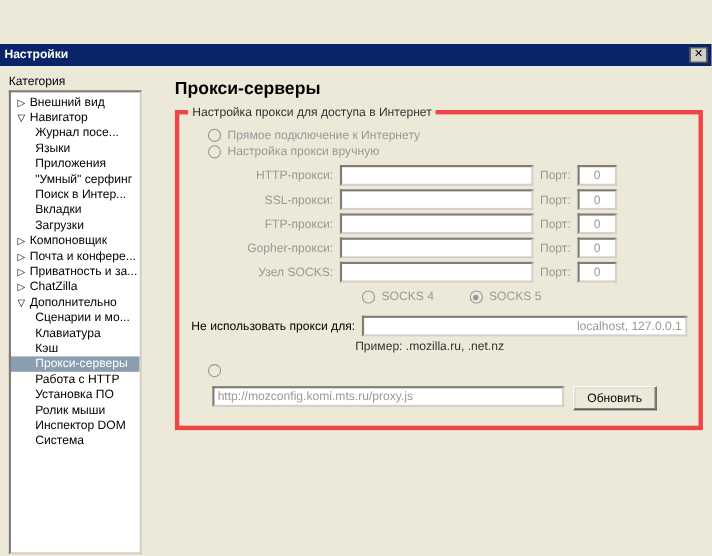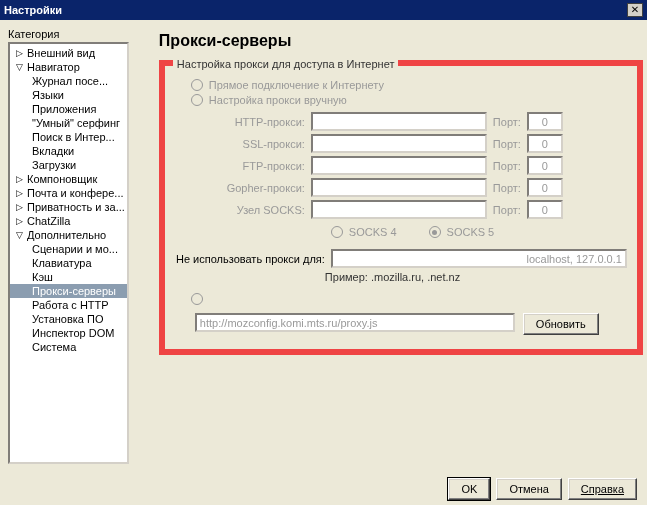--- a/index.html
+++ b/index.html
@@ -1,31 +1,31 @@
 <!DOCTYPE html>
 <html><head>
 <meta charset="utf-8">
 <style>
 * { box-sizing: border-box; margin: 0; padding: 0; font-family: Tahoma, sans-serif; font-size: 11px; }
 body { background: #ece9d8; width: 647px; height: 505px; overflow: hidden; }
-.titlebar { background: linear-gradient(#0a246a,#0a246a); color: #fff; height: 20px; display: flex; align-items: center; padding: 0 4px; justify-content: space-between; }
+.titlebar { background: linear-gradient(#0a246a,#0a246a); color: #fff; height: 20px; display: flex; align-items: center; padding: 0 4px; justify-content: space-between; margin-top: 40px; }
 .titlebar span { font-weight: bold; }
 .close-btn { background: #d4d0c8; border: 1px solid #404040; width: 16px; height: 14px; text-align: center; line-height: 12px; cursor: pointer; color: #000; font-size: 10px; }
 .content { display: flex; padding: 8px; gap: 24px; height: 452px; }
 .leftcol { width: 148px; display: flex; flex-direction: column; }
 .cat-label { margin-bottom: 2px; }
 .tree { flex: 1; background: #fff; border: 2px inset #d4d0c8; overflow-y: auto; overflow-x: hidden; padding: 2px 0; }
 .tree-item { padding: 1px 2px 1px 6px; white-space: nowrap; cursor: pointer; display: flex; align-items: center; gap: 2px; }
 .tree-item.l1 { padding-left: 22px; }
 .tree-item.sel { background: #8b9db0; color: #fff; }
 .arrow { display: inline-block; width: 9px; font-size: 9px; }
 .rightcol { flex: 1; display: flex; flex-direction: column; }
 .panel { flex: 1; background: #ece9d8; }
 .panel-title { font-size: 16px; font-weight: bold; padding: 4px 6px 10px 6px; }
-.fieldset { border: 6px solid #ef4444; margin: 0 6px; padding: 10px 10px 14px 10px; position: relative; }
+.fieldset { border: 4px solid #ef4444; margin: 0 6px; padding: 10px 10px 14px 10px; position: relative; }
 .legend { position: absolute; top: -8px; left: 8px; background: #ece9d8; padding: 0 4px; color: #333; }
 .radio-row { display: flex; align-items: center; gap: 6px; color: #999; margin: 3px 0; padding-left: 16px; }
 .radio { width: 12px; height: 12px; border: 1px solid #999; border-radius: 50%; display: inline-flex; align-items: center; justify-content: center; }
 .radio .dot { width: 5px; height: 5px; background: #999; border-radius: 50%; }
 .proxy-grid { margin: 6px 0 0 20px; }
 .proxy-row { display: flex; align-items: center; gap: 6px; margin: 3px 0; }
 .proxy-row .lbl { width: 110px; text-align: right; color: #999; }
 .proxy-row .lbl.e { color: #000; }
 .inp { height: 19px; border: 2px inset #d4d0c8; background: #fff; padding: 0 3px; color: #999; }
 .inp.host { width: 176px; }
@@ -114,20 +114,23 @@
         <div class="tree-item l1 sel">
           <span>Прокси-серверы</span>
         </div>
         <div class="tree-item l1">
           <span>Работа с HTTP</span>
         </div>
         <div class="tree-item l1">
           <span>Установка ПО</span>
         </div>
         <div class="tree-item l1">
+          <span>Ролик мыши</span>
+        </div>
+        <div class="tree-item l1">
           <span>Инспектор DOM</span>
         </div>
         <div class="tree-item l1">
           <span>Система</span>
         </div>
       </div>
   </div>
   <div class="rightcol">
     <div class="panel">
       <div class="panel-title">Прокси-серверы</div>

